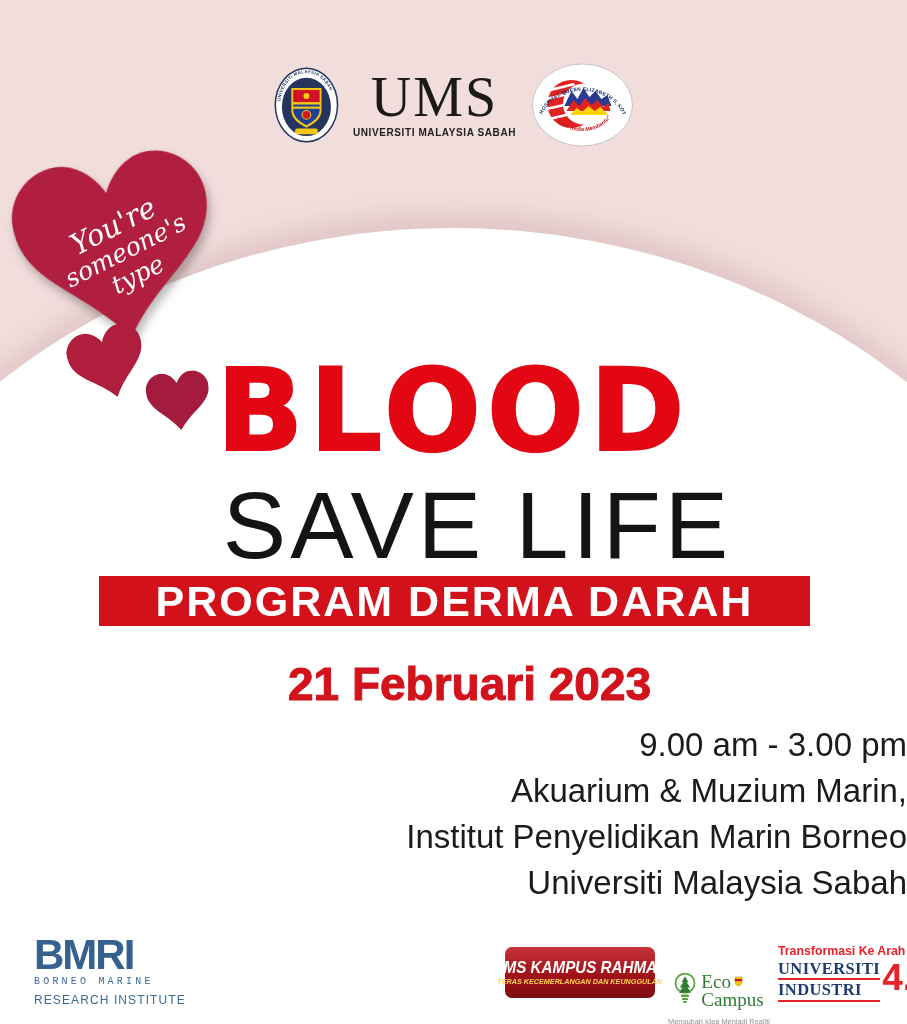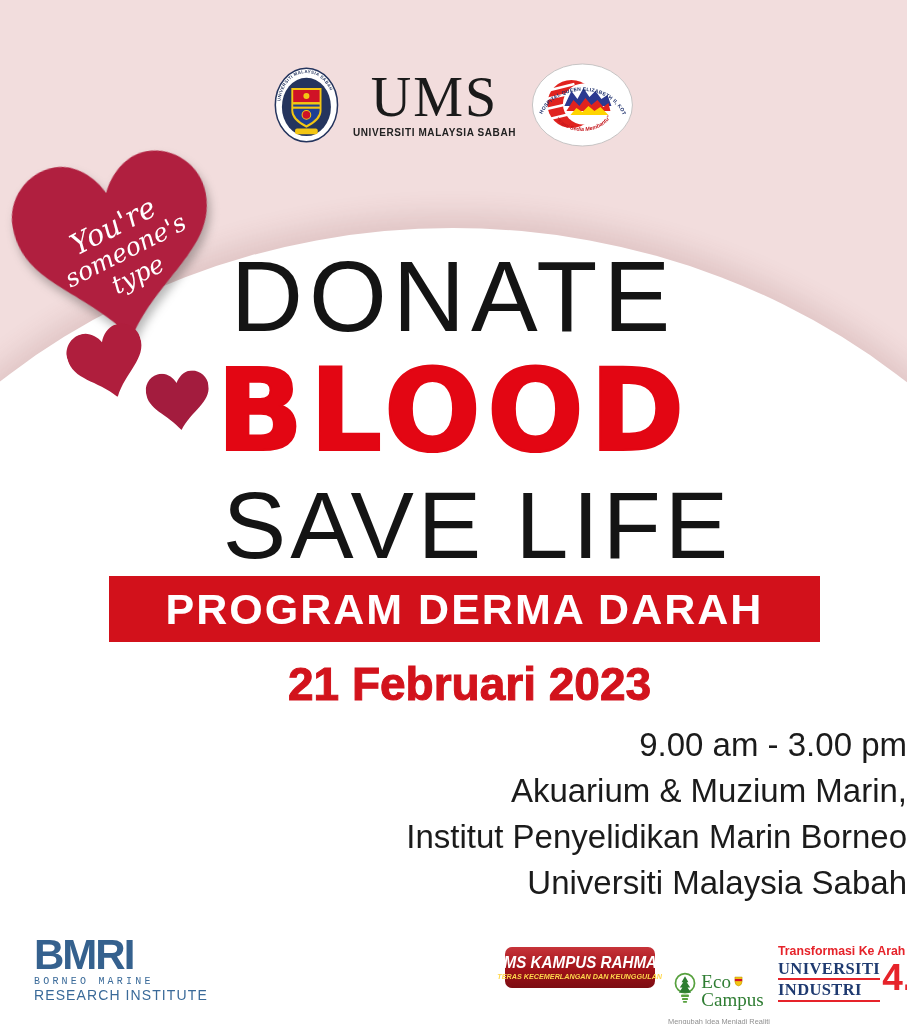--- a/index.html
+++ b/index.html
@@ -81,24 +81,24 @@
   .title { position: absolute; left: 0; width: 100%; text-align: center; z-index: 4; line-height: 1; }
   .title-donate { top: 246px; font-size: 100px; font-weight: 300; letter-spacing: 6px; color: #141414; }
   .title-blood  { top: 354px; font-size: 114px; font-weight: 800; letter-spacing: 6px;
                   color: #e30613; font-family: "DejaVu Sans", sans-serif;
                   -webkit-text-stroke: 2px #e30613; }
   .title-save   { top: 478px; font-size: 95px; font-weight: 300; letter-spacing: 4px; color: #141414; margin-left: 24px; }
 
   
   .program-banner {
     position: absolute;
-    left: 109px;
+    left: 99px;
     top: 576px;
     width: 711px;
-    height: 66px;
+    height: 50px;
     background: #d2111b;
     display: flex;
     align-items: center;
     justify-content: center;
     z-index: 4;
   }
   .program-banner span {
     color: #ffffff;
     font-size: 43px;
     font-weight: 700;
@@ -137,28 +137,28 @@
     z-index: 4;
   }
   .bmri-acronym {
     font-size: 42px;
     font-weight: 700;
     line-height: 0.82;
     letter-spacing: -2px;
     color: #35618e;
   }
   .bmri-line1 { margin-top: 4px; font-size: 10px; letter-spacing: 3.2px; color: #3a6a99; white-space: nowrap; font-family: Liberation Mono, monospace; }
-  .bmri-line2 { font-size: 14px; letter-spacing: 1.1px; color: #3a6a99; white-space: nowrap; }
+  .bmri-line2 { font-size: 12px; letter-spacing: 1.1px; color: #3a6a99; white-space: nowrap; margin-top: 6px; }
 
   .rahmah-badge {
     position: absolute;
     left: 505px;
     top: 947px;
     width: 150px;
-    height: 41px;
+    height: 51px;
     border-radius: 7px;
     background: linear-gradient(180deg, #c7343a 0%, #a01218 55%, #7c0d12 100%);
     display: flex;
     flex-direction: column;
     align-items: center;
     justify-content: center;
     z-index: 4;
   }
   .rahmah-title {
     font-size: 16.5px;
@@ -289,21 +289,20 @@
     <div class="hm1">You're</div>
     <div class="hm2">someone's type</div>
   </div>
   <svg class="heart heart-s1" viewBox="0 0 32 29.6">
     <path fill="#af1e3d" d="M23.6,0c-3.4,0-6.3,2.7-7.6,5.6C14.7,2.7,11.8,0,8.4,0C3.8,0,0,3.8,0,8.4c0,9.4,9.5,11.9,16,21.2c6.1-9.3,16-12.1,16-21.2C32,3.8,28.2,0,23.6,0z"></path>
   </svg>
   <svg class="heart heart-s2" viewBox="0 0 32 29.6">
     <path fill="#a31c3e" d="M23.6,0c-3.4,0-6.3,2.7-7.6,5.6C14.7,2.7,11.8,0,8.4,0C3.8,0,0,3.8,0,8.4c0,9.4,9.5,11.9,16,21.2c6.1-9.3,16-12.1,16-21.2C32,3.8,28.2,0,23.6,0z"></path>
   </svg>
 
-  <div class="title title-donate">DONATE</div>
   <div class="title title-blood">BLOOD</div>
   <div class="title title-save">SAVE LIFE</div>
 
   <div class="program-banner">
     <span>PROGRAM DERMA DARAH</span>
   </div>
 
   <div class="event-date">21 Februari 2023</div>
   <div class="event-details">
     <div>9.00 am - 3.00 pm</div>

